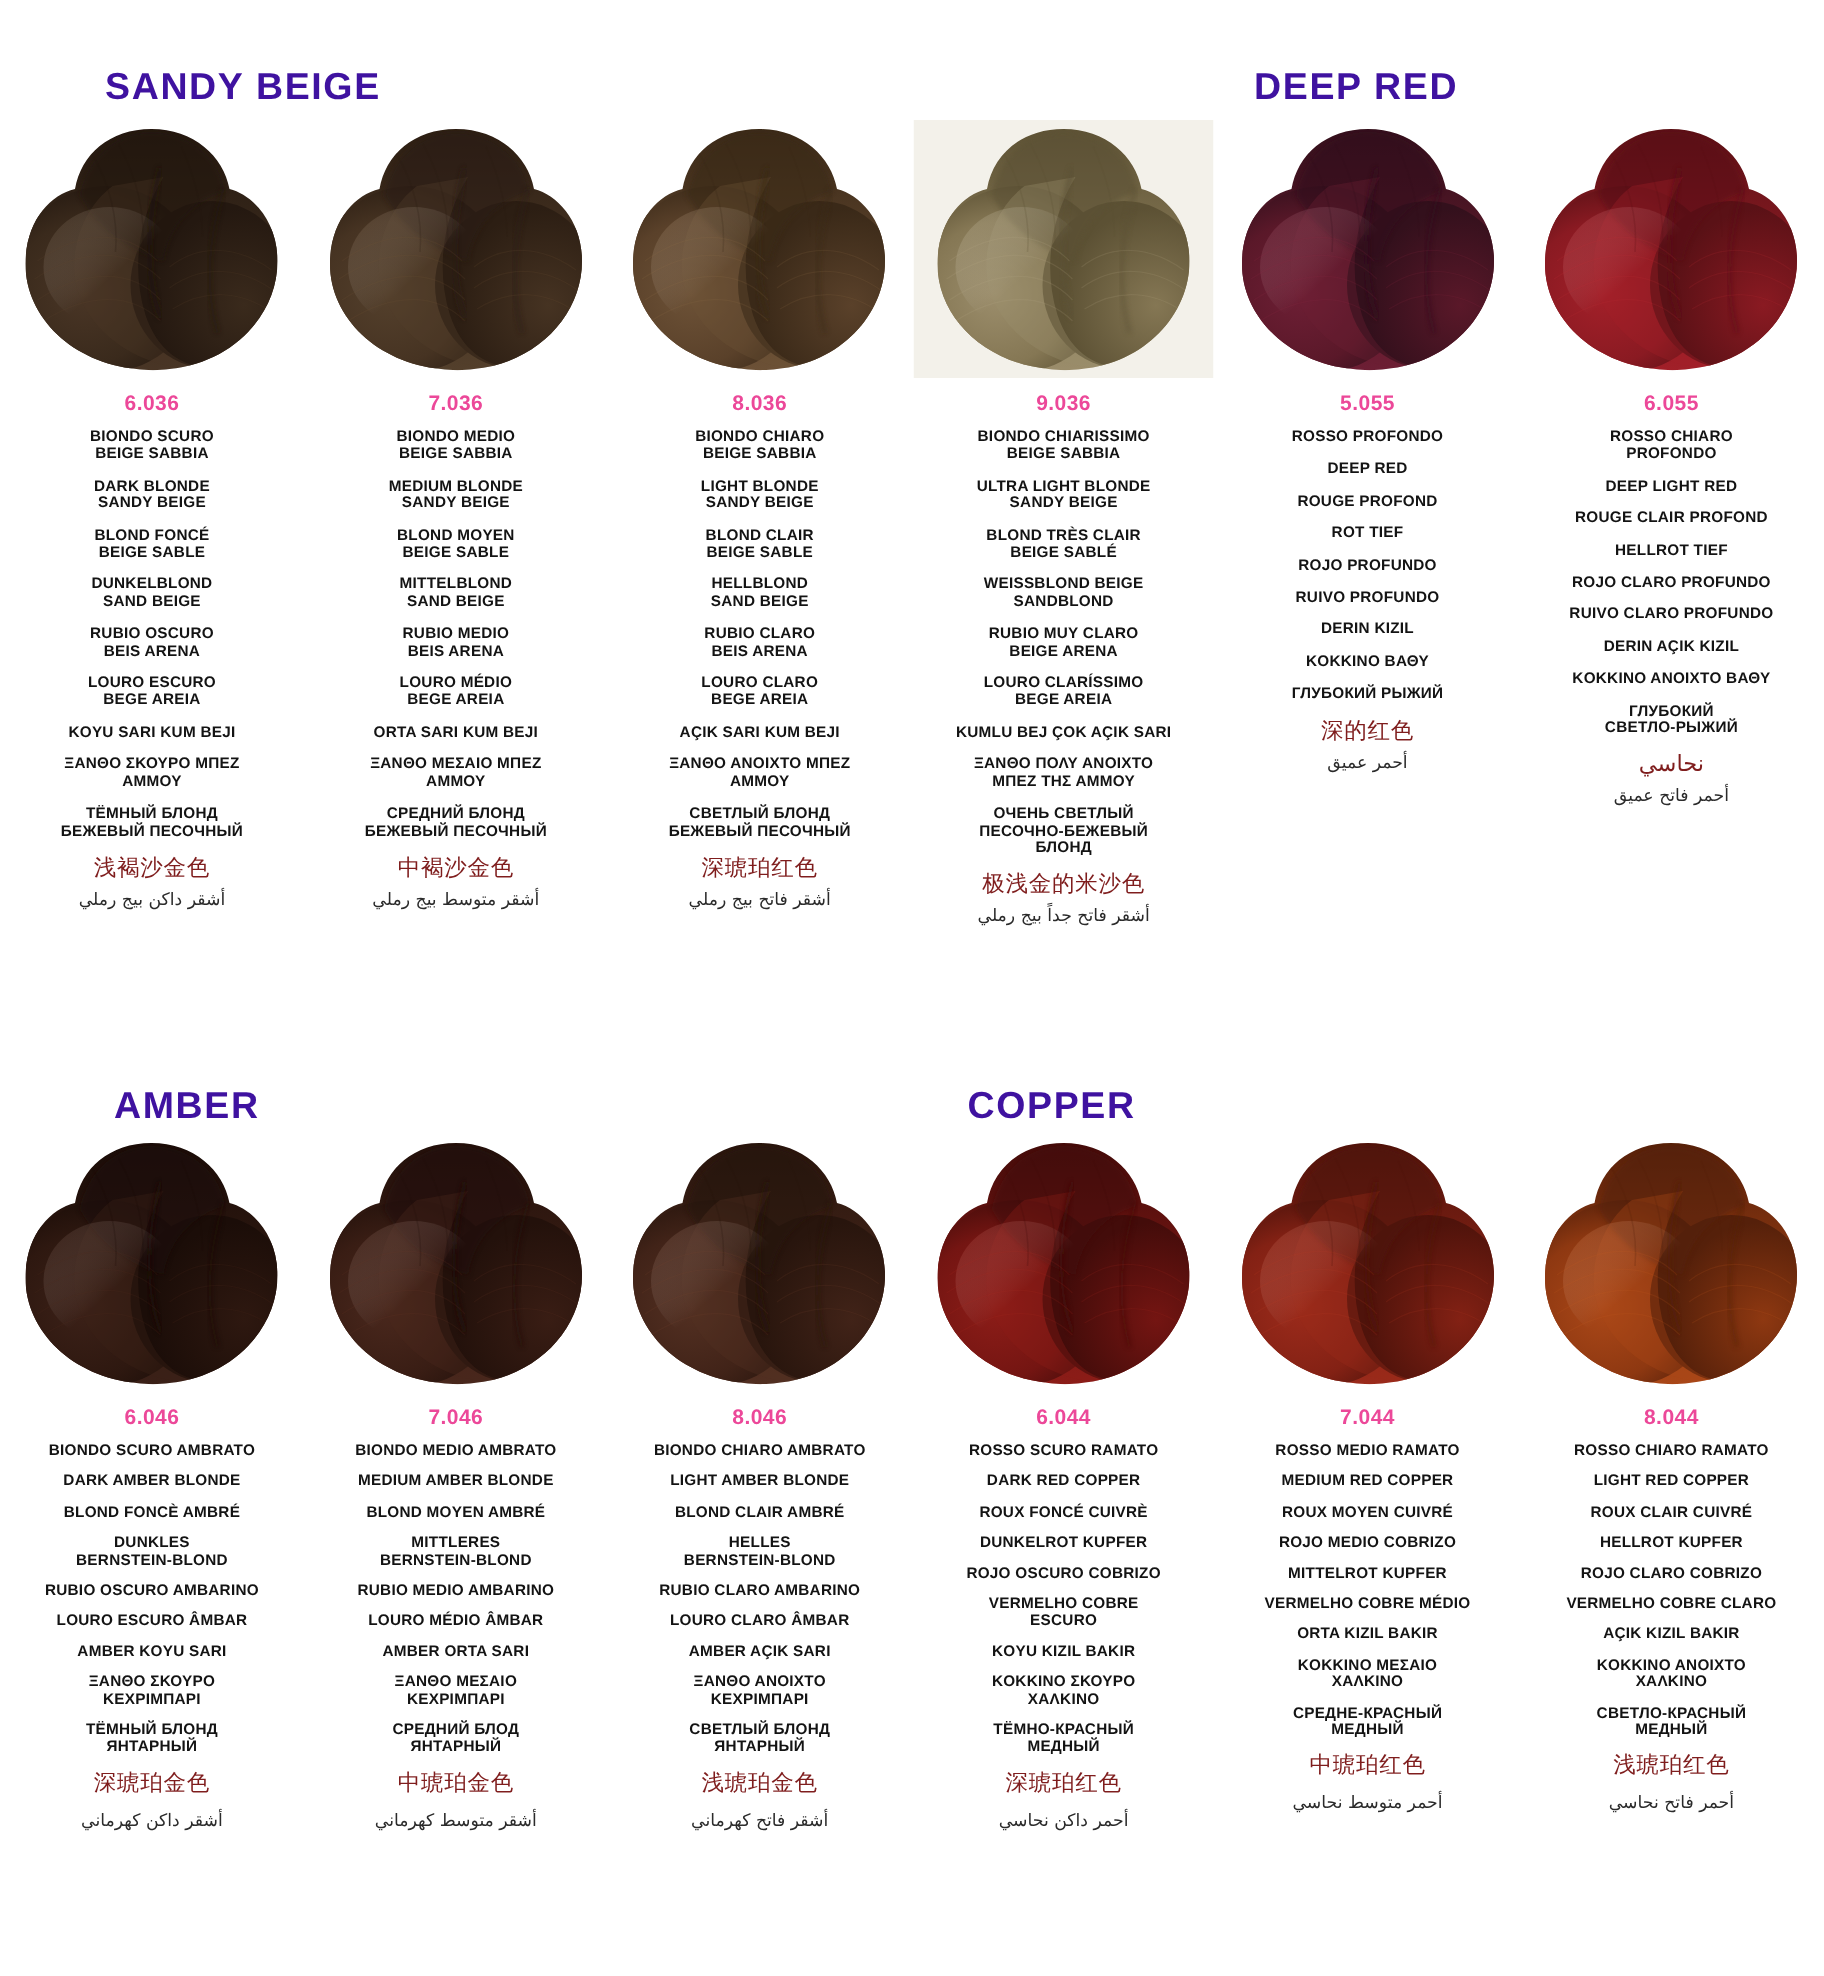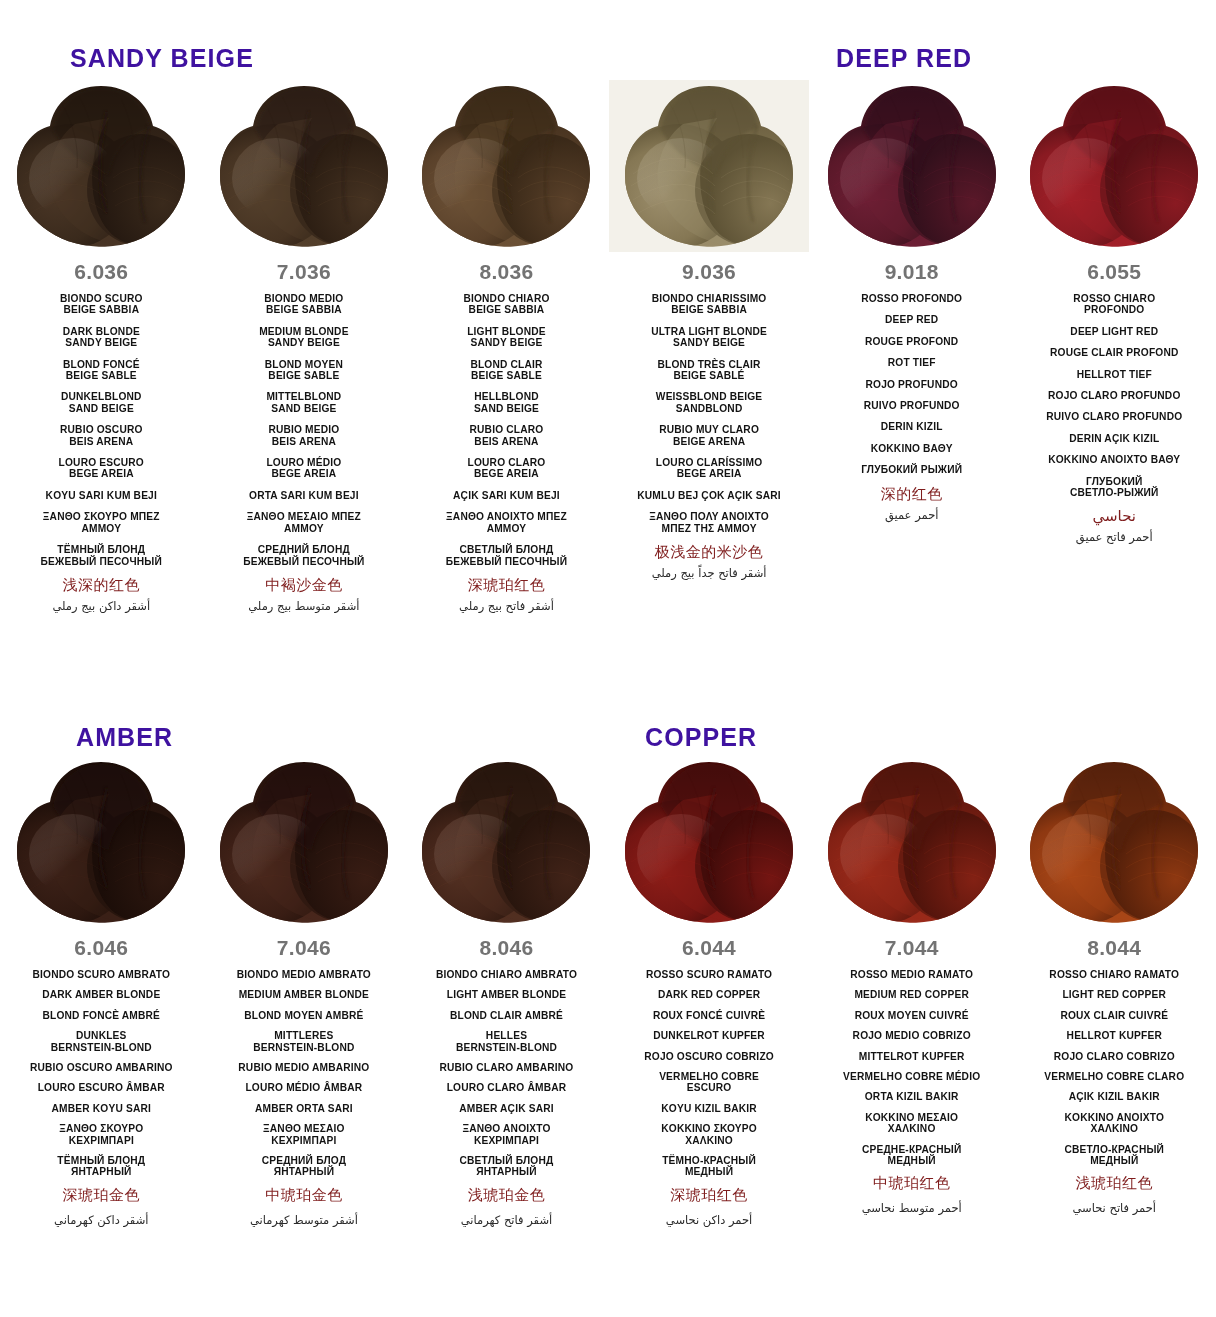--- a/index.html
+++ b/index.html
@@ -54,23 +54,23 @@
     position:absolute;
     left:50%;
     top:2px;
     transform:translateX(-50%);
     width:184px;
     height:170px;
   }
 
   
   .code{
-    font-size:21px;
+    font-size:14px;
     font-weight:bold;
-    color:#737373;
+    color:#ec4899;
     margin-top:9px;
     letter-spacing:.3px;
     line-height:1;
   }
 
   
   .names{
     margin-top:11px;
     width:100%;
     text-align:center;
@@ -191,21 +191,21 @@
 SAND BEIGE</div>
           <div class="nm">RUBIO OSCURO
 BEIS ARENA</div>
           <div class="nm">LOURO ESCURO
 BEGE AREIA</div>
           <div class="nm">KOYU SARI KUM BEJI</div>
           <div class="nm">ΞΑΝΘΟ ΣΚΟΥΡΟ ΜΠΕΖ
 ΑΜΜΟΥ</div>
           <div class="nm">ТЁМНЫЙ БЛОНД
 БЕЖЕВЫЙ ПЕСОЧНЫЙ</div>
-          <div class="nm cjk">浅深的红色</div>
+          <div class="nm cjk">浅褐沙金色</div>
           <div class="nm ar">أشقر داكن بيج رملي</div>
         </div>
       </div>
       <div class="col">
         <div class="swatch-wrap">
   <svg class="blob" viewBox="0 0 184 170">
     <defs>
       <radialGradient id="gA1" cx="38%" cy="58%" r="62%">
         <stop offset="0%" stop-color="#54402c"></stop>
         <stop offset="62%" stop-color="#463322"></stop>
@@ -442,20 +442,23 @@
 BEIGE SABLÉ</div>
           <div class="nm">WEISSBLOND BEIGE
 SANDBLOND</div>
           <div class="nm">RUBIO MUY CLARO
 BEIGE ARENA</div>
           <div class="nm">LOURO CLARÍSSIMO
 BEGE AREIA</div>
           <div class="nm">KUMLU BEJ ÇOK AÇIK SARI</div>
           <div class="nm">ΞΑΝΘΟ ΠΟΛΥ ΑΝΟΙΧΤΟ
 ΜΠΕΖ ΤΗΣ ΑΜΜΟΥ</div>
+          <div class="nm">ОЧЕНЬ СВЕТЛЫЙ
+ПЕСОЧНО-БЕЖЕВЫЙ
+БЛОНД</div>
           <div class="nm cjk">极浅金的米沙色</div>
           <div class="nm ar">أشقر فاتح جداً بيج رملي</div>
         </div>
       </div>
       <div class="col">
         <div class="swatch-wrap">
   <svg class="blob" viewBox="0 0 184 170">
     <defs>
       <radialGradient id="gA4" cx="38%" cy="58%" r="62%">
         <stop offset="0%" stop-color="#6e1f35"></stop>
@@ -507,21 +510,21 @@
         <path d="M106 124 C128 110 152 112 172 126"></path>
       </g>
       <g opacity=".22" stroke="#33101c" stroke-width="1" fill="none">
         <path d="M52 20 C64 40 70 64 68 86"></path>
         <path d="M70 14 C82 36 88 60 86 84"></path>
         <path d="M112 16 C120 34 126 56 126 76"></path>
       </g>
     </g>
   </svg>
         </div>
-        <div class="code">9.018</div>
+        <div class="code">5.055</div>
         <div class="names">
           <div class="nm">ROSSO PROFONDO</div>
           <div class="nm">DEEP RED</div>
           <div class="nm">ROUGE PROFOND</div>
           <div class="nm">ROT TIEF</div>
           <div class="nm">ROJO PROFUNDO</div>
           <div class="nm">RUIVO PROFUNDO</div>
           <div class="nm">DERIN KIZIL</div>
           <div class="nm">KOKKINO ΒΑΘΥ</div>
           <div class="nm">ГЛУБОКИЙ РЫЖИЙ</div>

